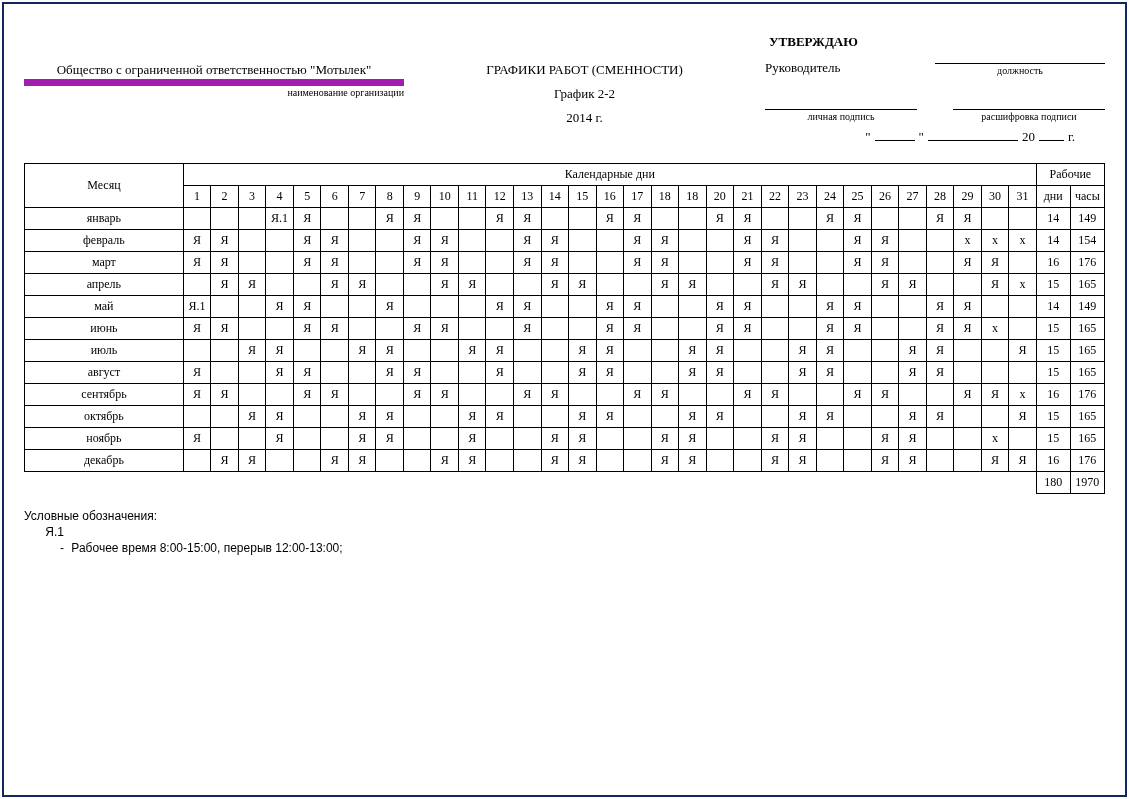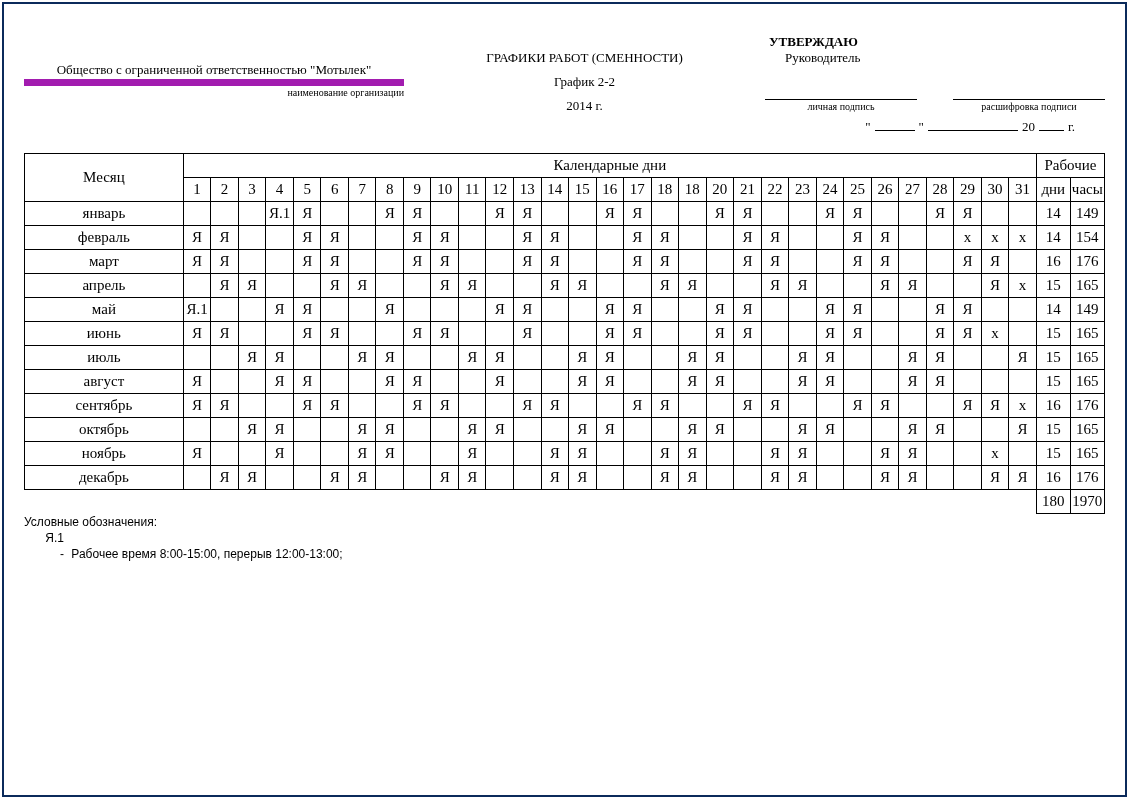--- a/index.html
+++ b/index.html
@@ -34,21 +34,21 @@
     padding-bottom: 1px;
     font-size: 13px;
   }
   .small-label {
     font-size: 10px;
     text-align: right;
     margin-top: 1px;
   }
   .center-block {
     text-align: center;
-    margin-top: 16px;
+    margin-top: 28px;
     font-size: 13px;
     flex: 1;
   }
   .center-block div { margin-bottom: 8px; }
   .title { font-weight: 400; font-size: 13px; }
   .approve-block {
     width: 340px;
     font-size: 13px;
   }
   .approve-title { font-weight: bold; margin-left: 4px;}
@@ -59,35 +59,35 @@
   .position-line { border-bottom:1px solid #000; width: 170px; margin-left:auto; height:14px;}
   .date-row { margin-top:6px; font-size:13px; display:flex; align-items:baseline; gap:4px; justify-content:flex-end; padding-right: 30px;}
   .date-row .u { border-bottom:1px solid #000; display:inline-block; min-width:40px; height:13px;}
   .date-row .u2 { min-width:90px;}
   .date-row .u3 { min-width:25px;}
 
   table.schedule {
     border-collapse: collapse;
     width: 100%;
     margin-top: 18px;
-    font-size: 15px;
+    font-size: 12px;
   }
   table.schedule th, table.schedule td {
     border: 1px solid #000;
     text-align: center;
     padding: 3px 0;
     height: 22px;
     vertical-align: middle;
   }
   table.schedule th { font-weight: normal; }
   col.month-col { width: 150px; }
   col.day-col   { width: 26px; }
   col.dni-col, col.hrs-col { width: 32px; }
 
-  .legend { font-size: 12px; font-family: Arial, sans-serif; line-height: 1.35;}
+  .legend { margin-top: 14px; font-size: 12px; font-family: Arial, sans-serif; line-height: 1.35;}
   .legend .indent { padding-left: 16px; }
   .legend .code { display:inline-block; width: 28px; text-align:right; padding-right:4px;}
 
   .totals-row td { font-weight: normal; }
 </style>
 </head>
 <body>
 
 <div class="page-border">
 
@@ -96,23 +96,27 @@
       <div class="org-name">Общество с ограниченной ответственностью "Мотылек"</div>
       <div class="small-label">наименование организации</div>
     </div>
     <div class="center-block">
       <div class="title">ГРАФИКИ РАБОТ (СМЕННОСТИ)</div>
       <div>График 2-2</div>
       <div>2014 г.</div>
     </div>
     <div class="approve-block">
       <div class="approve-title">УТВЕРЖДАЮ</div>
-      <div style="display:flex; gap:30px; align-items:flex-end;margin-left:20px;">
+      <div style="display:flex; gap:30px; align-items:flex-end;">
         <div style="white-space:nowrap;">Руководитель</div>
         <div style="flex:1"></div>
+        <div style="width:170px;">
+          <div class="position-line"></div>
+          <div class="sig-lbl" style="text-align:center;">должность</div>
+        </div>
       </div>
       <div class="sig-row">
         <div class="sig-cell">
           <div class="sig-line"></div>
           <div class="sig-lbl">личная подпись</div>
         </div>
         <div class="sig-cell">
           <div class="sig-line"></div>
           <div class="sig-lbl">расшифровка подписи</div>
         </div>

